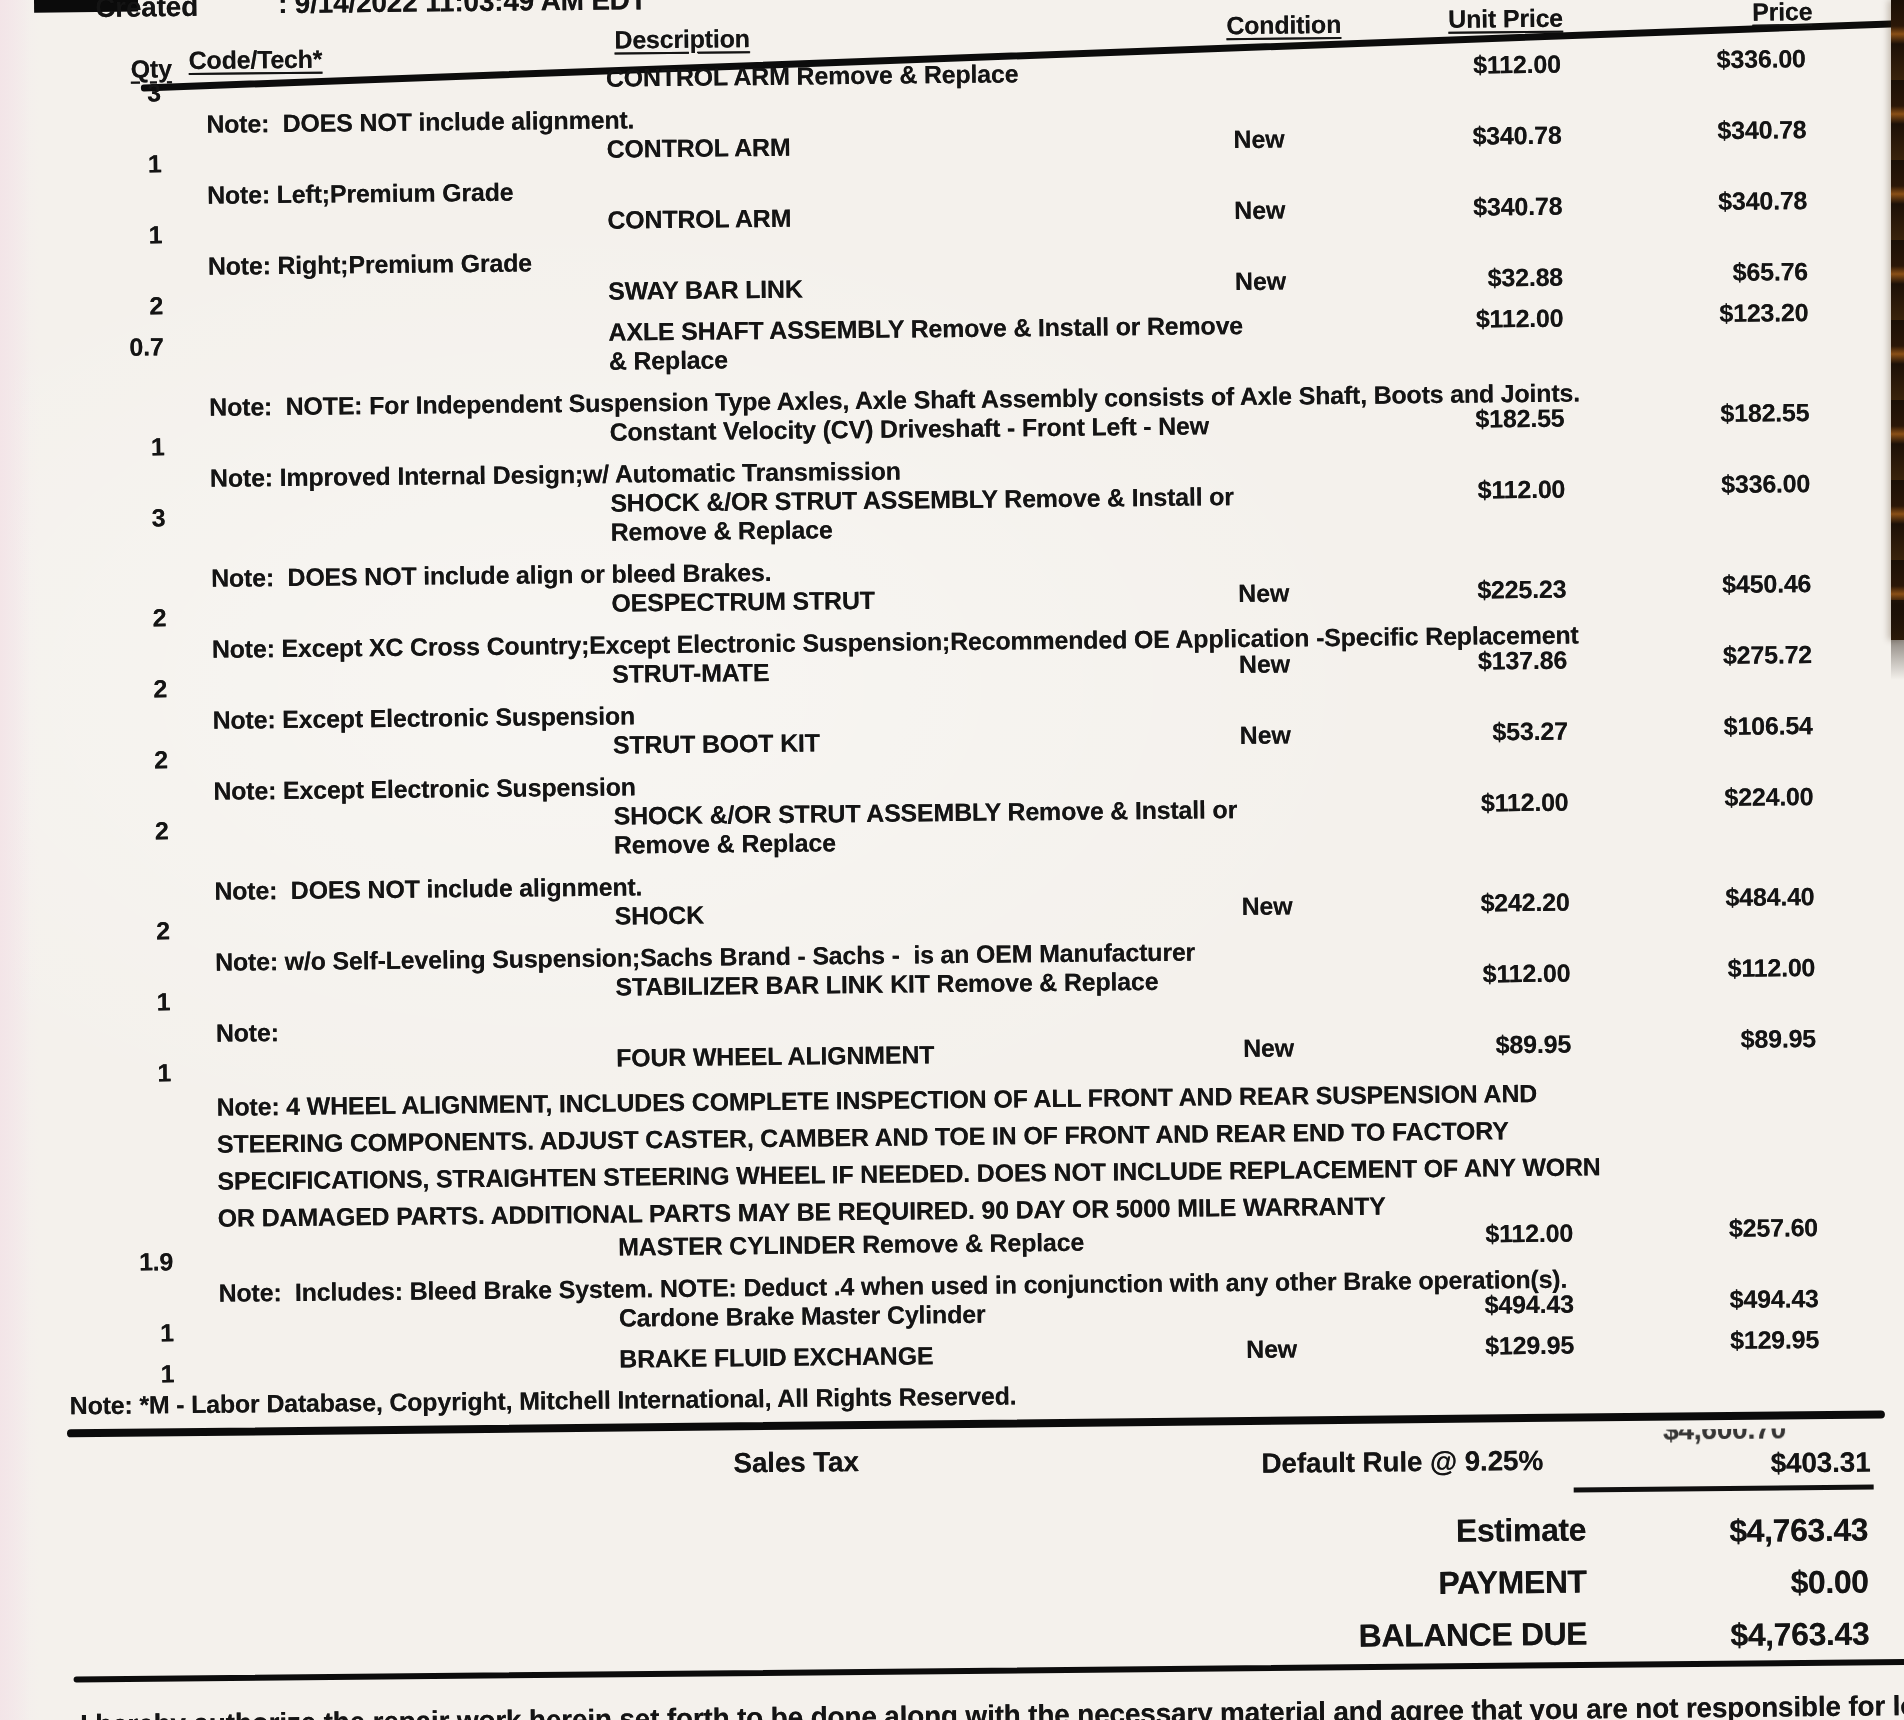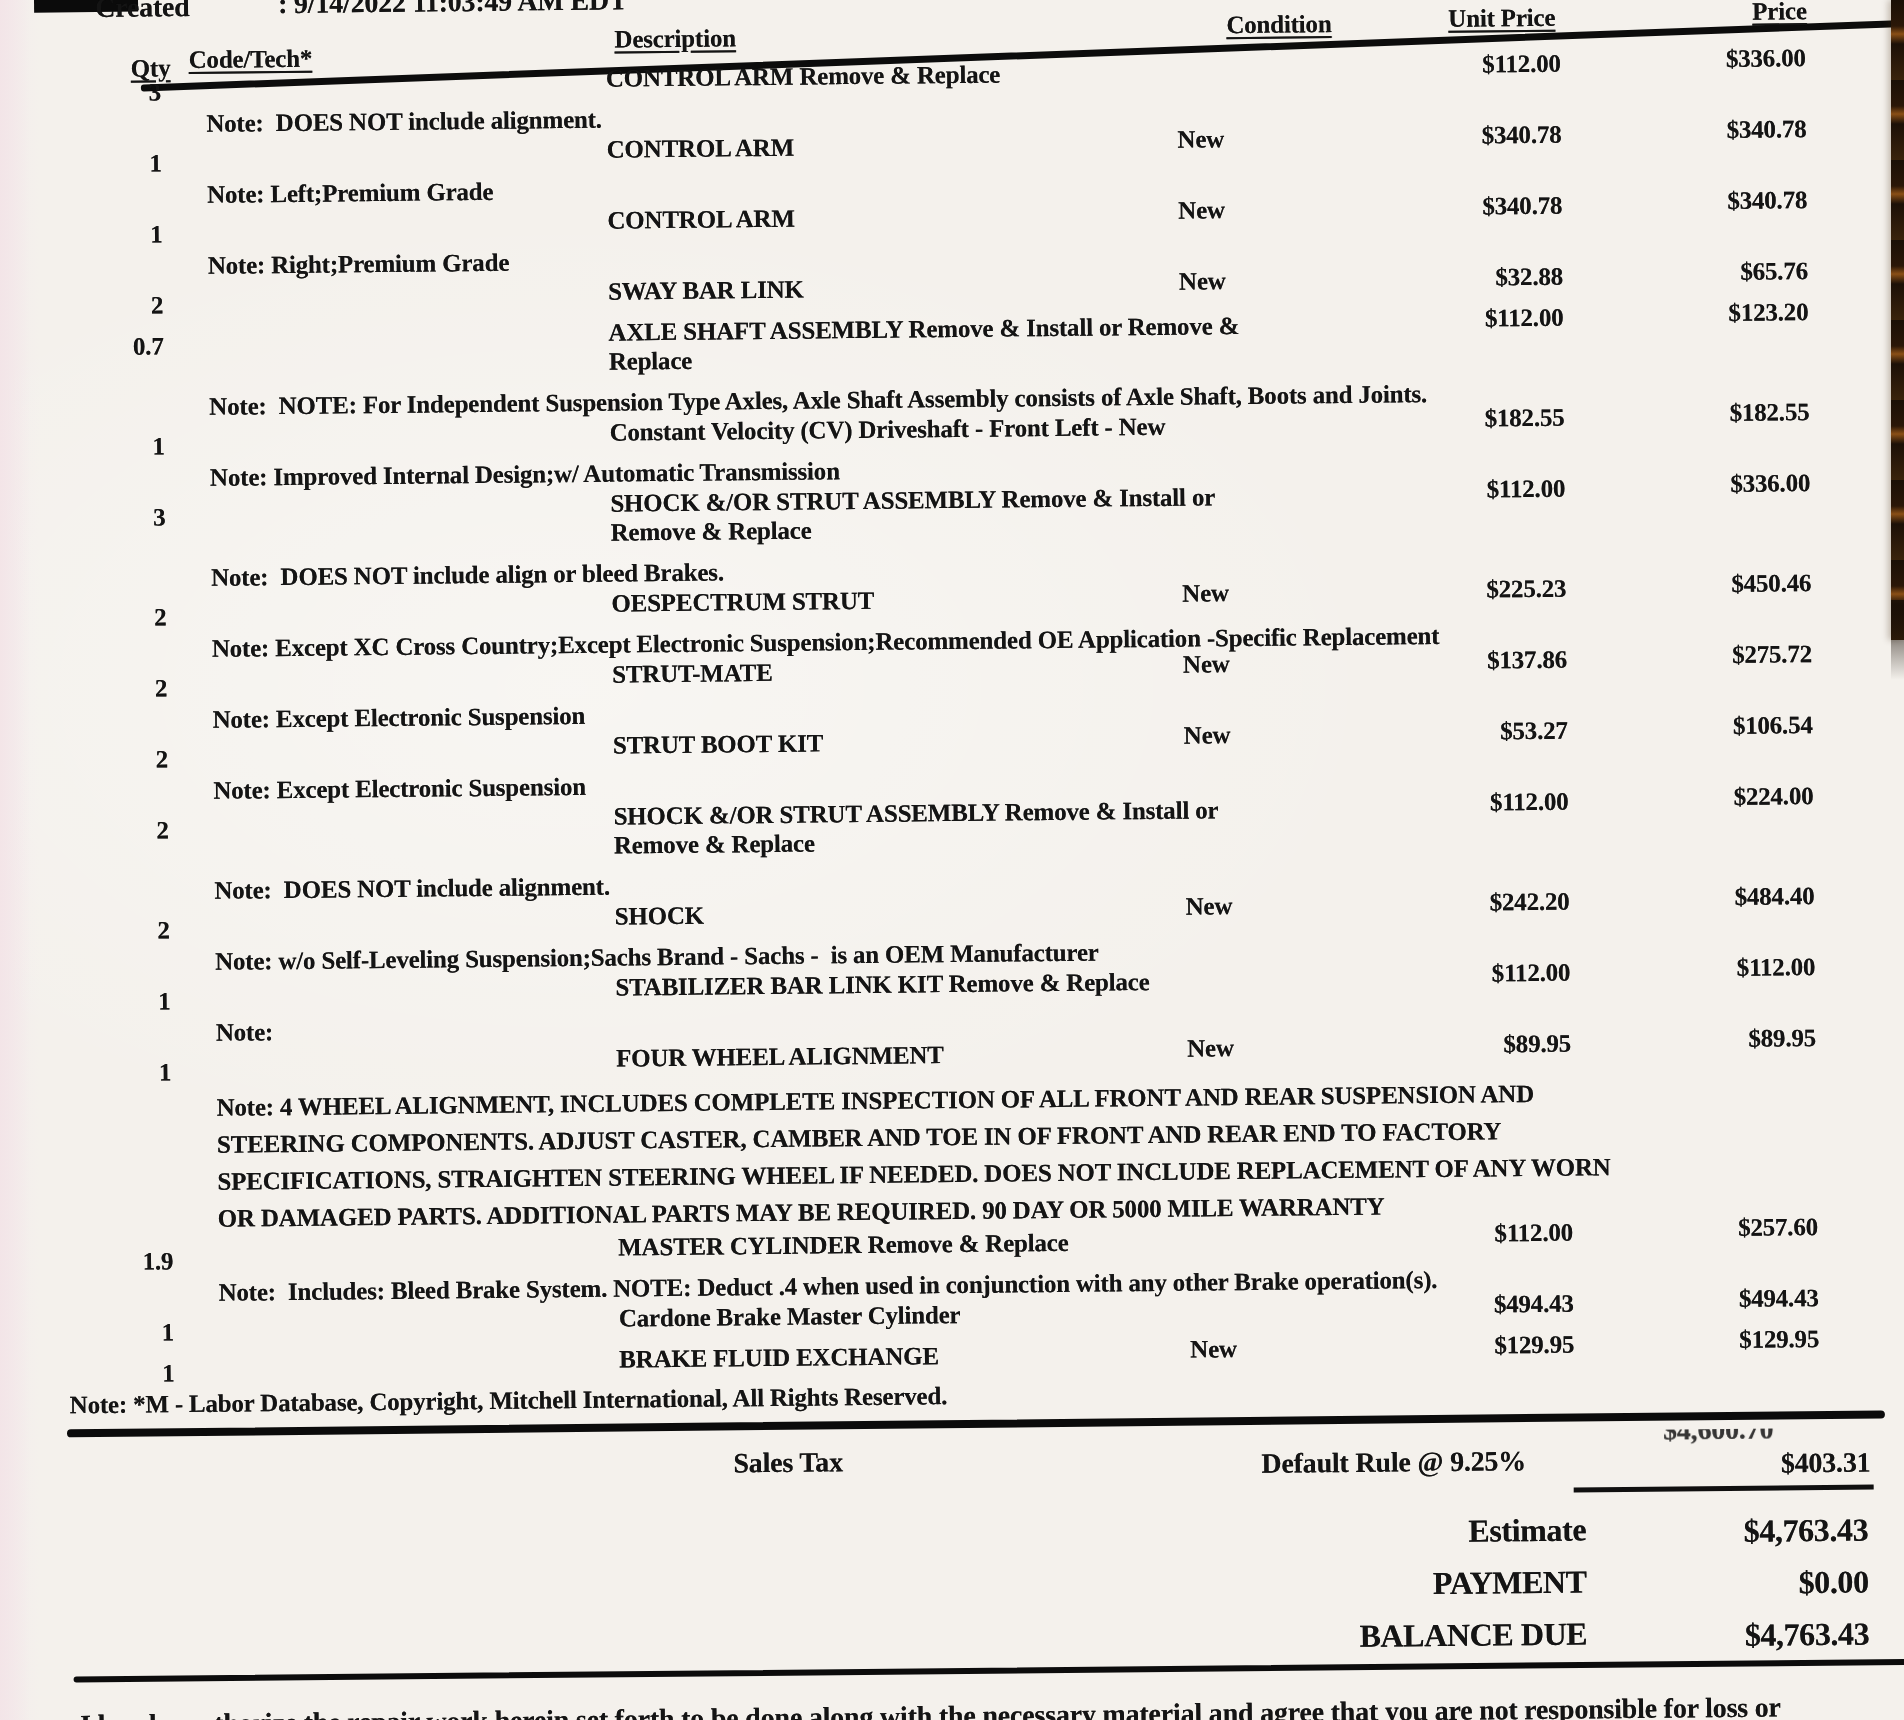--- a/index.html
+++ b/index.html
@@ -3,21 +3,21 @@
 <meta charset="utf-8">
 <style>
   html,body{margin:0;padding:0;background:#e9e6e1;}
   .page{
     position:relative;
     width:1904px;height:1720px;
     overflow:hidden;
     background:
       radial-gradient(1200px 700px at 30% 40%, rgba(255,255,255,0.35), rgba(255,255,255,0) 70%),
       linear-gradient(90deg,#f3ebec 0px,#f4f1ec 40px,#f4f1ec 100%);
-    font-family:Liberation Serif, serif;
+    font-family:Liberation Sans, sans-serif;
     color:#141414;
     -webkit-font-smoothing:antialiased;
   }
   .content{
     position:absolute;left:0;top:0;width:1904px;height:1720px;
     transform:rotate(-0.6deg);
     transform-origin:0 0;
     font-weight:600;
     letter-spacing:-0.2px;
     text-shadow:0 0 0.5px rgba(0,0,0,0.65);
@@ -37,21 +37,21 @@
   .ch-code{left:188px;top:48px;}
   .ch-desc{left:614px;top:32px;}
   .ch-cond{left:1226px;top:24px;}
   .ch-unit{left:1448px;top:20px;}
   .ch-price{left:1752px;top:16px;}
   
   .items{position:absolute;left:0;top:70px;width:1904px;font-size:25px;}
   .item{position:relative;min-height:26px;margin-bottom:12px;}
   .item .qty{position:absolute;left:80px;top:10px;width:80px;text-align:right;}
   .item .desc{margin-left:605px;width:645px;line-height:29px;}
-  .item .cond{position:absolute;left:1176px;top:-3px;}
+  .item .cond{position:absolute;left:1232px;top:-3px;}
   .item .unit{position:absolute;left:1385px;top:-4px;width:175px;text-align:right;}
   .item .price{position:absolute;left:1642px;top:-7px;width:163px;text-align:right;}
   .note{margin-left:205px;max-width:1425px;line-height:30px;margin-bottom:0;white-space:pre-wrap;}
   .note.big{line-height:37px;}
   
   .footer-note{position:absolute;left:55px;top:1392px;font-size:25px;white-space:pre-wrap;}
   .heavy-rule{position:absolute;left:52px;top:1430px;width:1818px;height:8px;background:#0b0b0b;border-radius:4px;}
   .smudge-clip{position:absolute;left:1648px;top:1447px;width:170px;height:15px;overflow:hidden;opacity:0.85;filter:blur(0.6px);}
   .smudge-clip .inner{position:relative;top:-15px;font-size:28px;font-weight:700;}
   .salesrow{position:absolute;left:0;top:1455px;width:1904px;height:40px;font-size:28px;}

